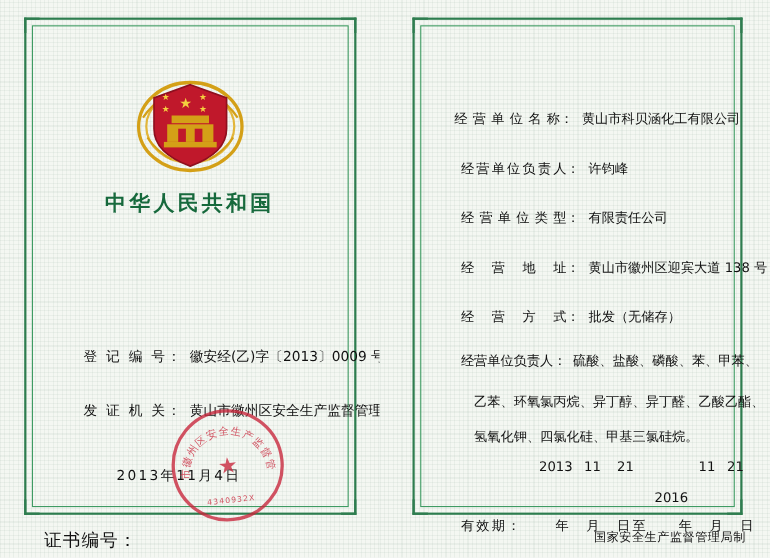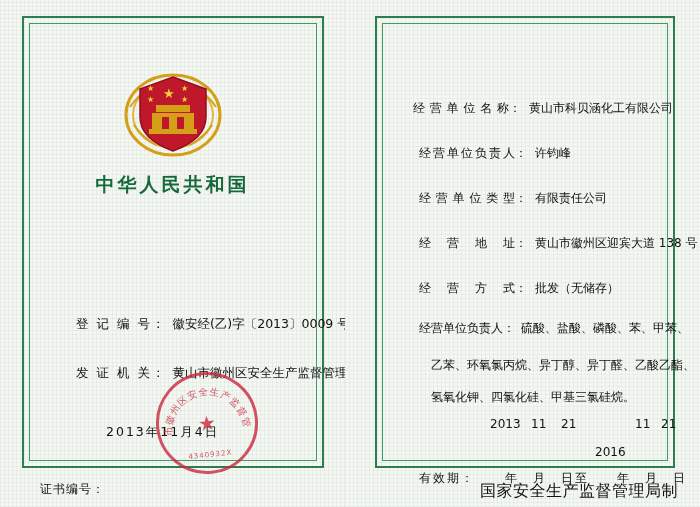--- a/index.html
+++ b/index.html
@@ -143,21 +143,21 @@
     width: 96px;
     text-align: center;
     color: #c8253a;
     font-size: 7px;
     letter-spacing: 1px;
   }
   .certno {
     position: absolute;
     left: 40px;
     top: 481px;
-    font-size: 12px;
+    font-size: 16px;
     color: #111;
     letter-spacing: 1px;
   }
 
   
   .r-row {
     position: absolute;
     font-size: 12px;
     color: #111;
     white-space: nowrap;
@@ -182,21 +182,21 @@
     position: absolute;
     font-size: 12px;
     color: #111;
     white-space: nowrap;
     margin-top: 38px;
   }
   .issuer {
     position: absolute;
     right: 22px;
     top: 481px;
-    font-size: 16px;
+    font-size: 11px;
     color: #111;
     letter-spacing: 0.5px;
   }
   .num-over {
     position: absolute;
     font-size: 12px;
     color: #111;
   }
 </style>
 </head>

